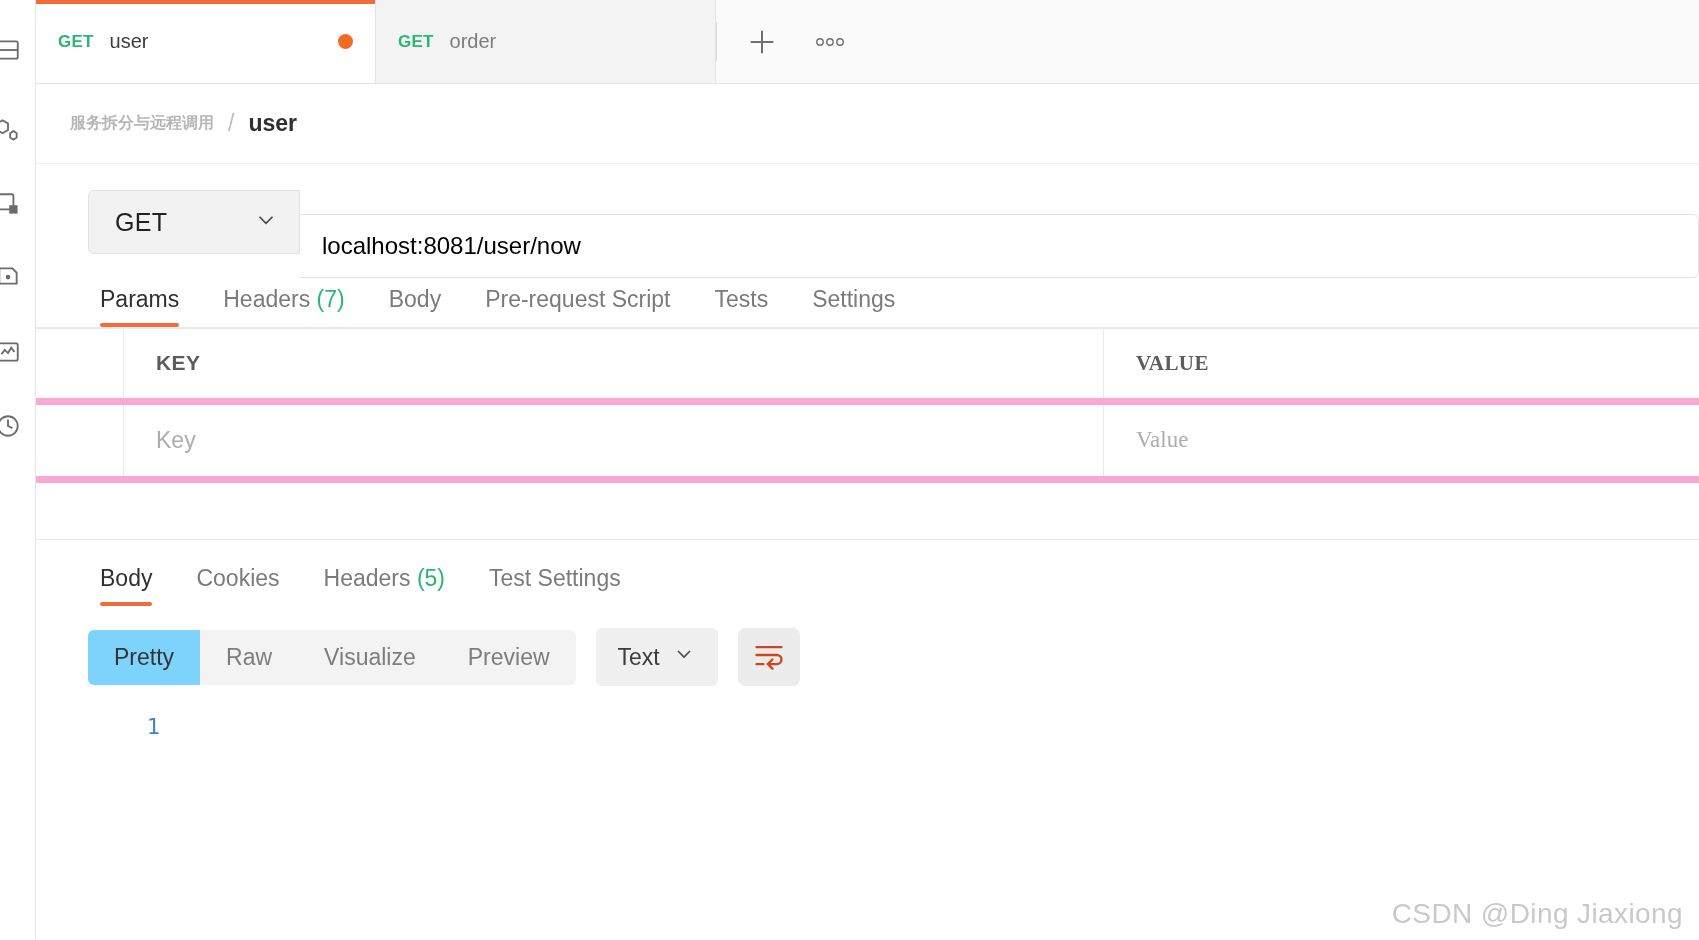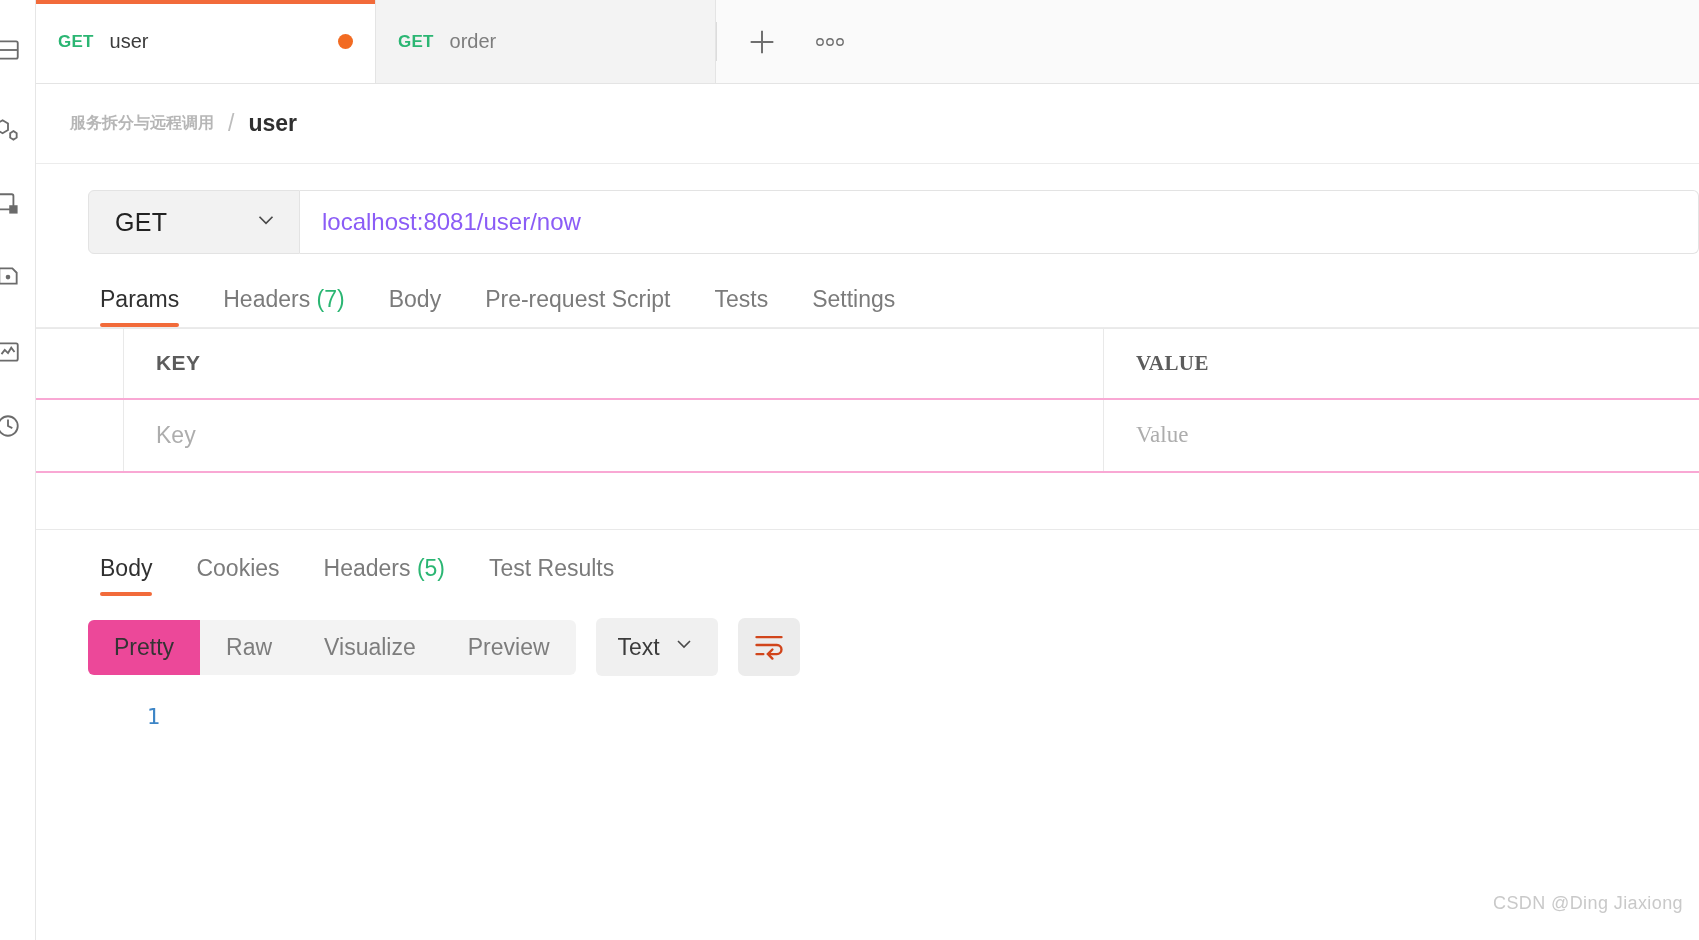--- a/index.html
+++ b/index.html
@@ -87,22 +87,23 @@
     padding: 0 20px 0 26px; cursor: pointer;
   }
   .method-select .mtxt { font-size: 25px; color: #222; letter-spacing: .3px; }
   .url-input {
     flex: 1 1 auto; height: 64px;
     border: 1px solid #e3e3e3; border-left: none;
     border-radius: 0 6px 6px 0;
     background: #fff;
     display: flex; align-items: center;
     padding-left: 22px;
-    font-size: 24px; color: #8b5cf6;
+    font-size: 24px; color: #000000;
     margin-right: 0;
+    margin-top: 24px;
   }
 
   
   .reqtabs {
     display: flex; align-items: flex-end; gap: 0;
     padding-left: 56px; height: 56px;
     border-bottom: 1px solid #ebebeb;
   }
   .rtab {
     position: relative; font-size: 23px; color: #7b7b7b;
@@ -115,21 +116,21 @@
     height: 4px; background: #f26b3a; border-radius: 2px;
   }
   .rtab .cnt { color: #2bb673; }
 
   
   .qp-title {
     padding: 22px 0 18px 70px;
     font-size: 22px; font-weight: 700; color: #4b4b4b;
   }
   .ptable { border-top: 1px solid #e9e9e9; }
-  .prow { display: flex; border-bottom: 2px solid #f9a8d4; }
+  .prow { display: flex; border-bottom: 7px solid #f9a8d4; }
   .pcell-check { width: 88px; border-right: 1px solid #e9e9e9; }
   .pcell-key { flex: 0 0 980px; border-right: 1px solid #e9e9e9; padding: 22px 0 22px 32px; }
   .pcell-val { flex: 1 1 auto; padding: 22px 0 22px 32px; font-family: Liberation Serif, serif; }
   .phead .pcell-key, .phead .pcell-val { font-size: 21px; font-weight: 700; color: #5c5c5c; letter-spacing:.4px; }
   .pbody .pcell-key, .pbody .pcell-val { font-size: 23px; color: #adadad; }
   .ptable-tail { height: 56px; }
 
   
   .resp-divider { border-top: 1px solid #e9e9e9; }
   .resptabs {
@@ -138,39 +139,39 @@
   }
   .resptabs .rtab { font-size: 23px; }
 
   .viewbar { display: flex; align-items: center; gap: 20px; padding: 22px 0 0 52px; }
   .segmented {
     display: flex; background: #f3f3f3; border-radius: 6px; overflow: hidden;
   }
   .seg {
     font-size: 23px; color: #7d7d7d; padding: 14px 26px; cursor: pointer;
   }
-  .seg.active { background: #ec4899; color: #343434; }
+  .seg.active { background: #7dd3fc; color: #343434; }
   .fmt-select {
     display: flex; align-items: center; gap: 12px;
     background: #f0f0f0; border-radius: 6px; padding: 14px 22px;
     font-size: 23px; color: #3c3c3c; cursor: pointer;
   }
   .wrap-btn {
     width: 62px; height: 58px; background: #ececec; border-radius: 7px;
     display: flex; align-items: center; justify-content: center; cursor: pointer;
   }
 
   .codearea { padding: 28px 0 0 0; }
   .codeline { display: flex; font-family: "DejaVu Sans Mono", monospace; font-size: 22px; }
   .lineno { width: 124px; text-align: right; color: #3d85c6; padding-right: 0; }
   .linetxt { padding-left: 44px; color: #1a1a1a; letter-spacing: .5px; }
 
   .watermark {
-    position: absolute; right: 16px; bottom: 26px;
-    font-size: 18px; color: #c9c9c9; letter-spacing: .4px;
+    position: absolute; right: 16px; bottom: 10px;
+    font-size: 28px; color: #c9c9c9; letter-spacing: .4px;
   }
 </style>
 </head>
 <body>
 
 <div id="app">
 
   <div class="rail">
     <div class="rail-item" style="top:32px;">
       <svg width="26" height="26" viewBox="0 0 24 24" fill="none" stroke="#6b6b6b" stroke-width="1.7">
@@ -305,21 +306,21 @@
         <span>Body</span>
       </div>
       <div class="rtab">
         <span>Cookies</span>
       </div>
       <div class="rtab">
         <span>Headers</span>
         <span class="cnt">(5)</span>
       </div>
       <div class="rtab">
-        <span>Test Results</span>
+        <span>Test Settings</span>
       </div>
     </div>
 
     <div class="viewbar">
       <div class="segmented">
         <div class="seg active">Pretty</div>
         <div class="seg">Raw</div>
         <div class="seg">Visualize</div>
         <div class="seg">Preview</div>
       </div>

